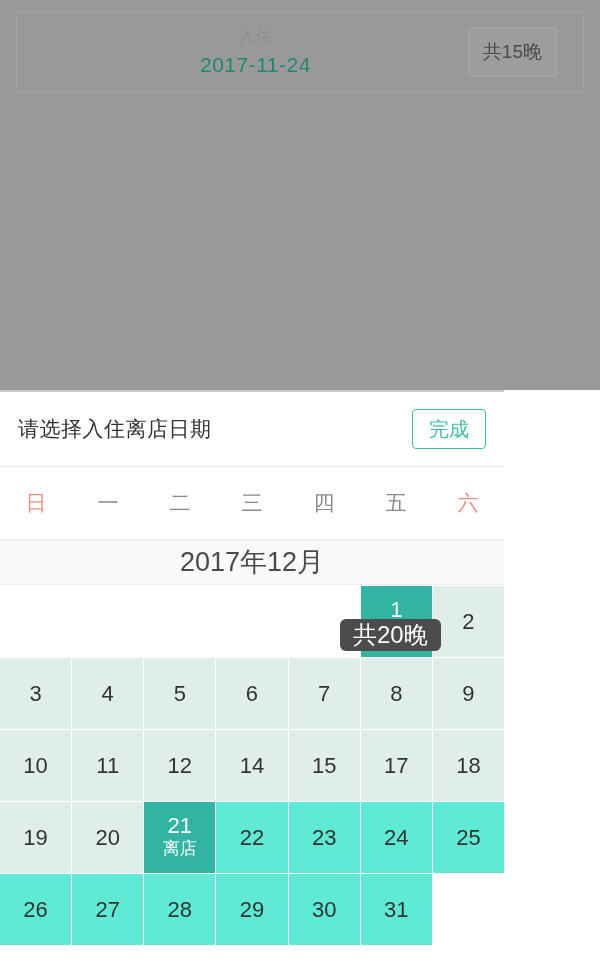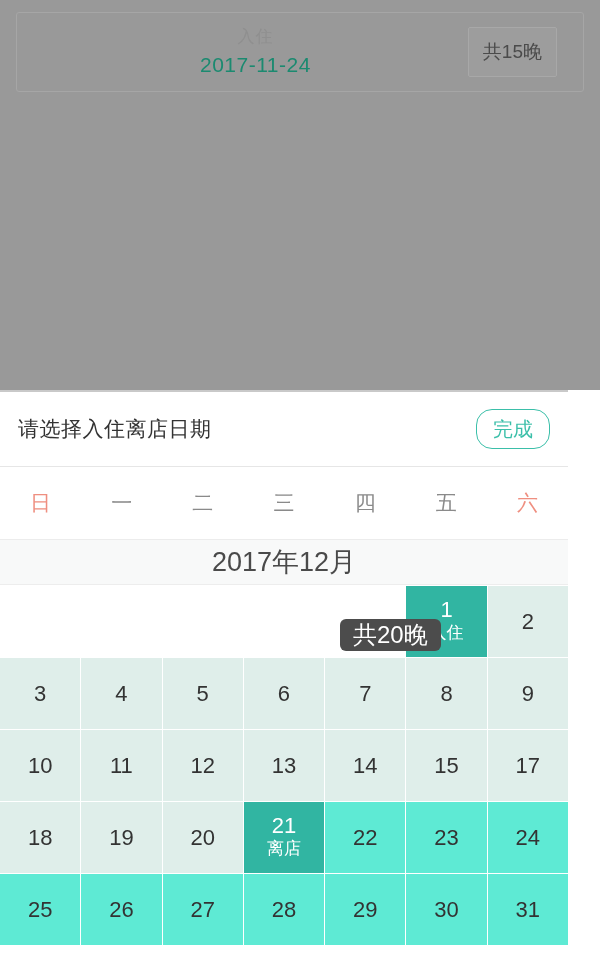--- a/index.html
+++ b/index.html
@@ -66,21 +66,21 @@
     font-size: 19px;
     color: #4b4b4b;
     line-height: 24px;
   }
 
   
   #sheet {
     position: absolute;
     left: 0;
     top: 390px;
-    width: 568px;
+    width: 504px;
     height: 584px;
     background: #ffffff;
     border-top: 2px solid #c9c9c9;
     box-sizing: border-box;
     overflow: hidden;
   }
 
   #sheet-header {
     height: 75px;
     box-sizing: border-box;
@@ -92,21 +92,21 @@
   }
   #sheet-title {
     font-size: 21px;
     color: #333333;
     letter-spacing: 0.5px;
   }
   #done-button {
     border: 1px solid #3bbfa9;
     color: #3bbfa9;
     background: #ffffff;
-    border-radius: 16px;
+    border-radius: 4px;
     font-size: 20px;
     padding: 7px 16px;
     line-height: 24px;
     font-family: inherit;
     cursor: pointer;
   }
 
   #weekday-row {
     height: 72px;
     display: flex;
@@ -260,23 +260,20 @@
       <div class="day-cell in-range">
         <div class="day-num">10</div>
       </div>
       <div class="day-cell in-range">
         <div class="day-num">11</div>
       </div>
       <div class="day-cell in-range">
         <div class="day-num">12</div>
       </div>
       <div class="day-cell in-range">
-        <div class="day-num">13</div>
-      </div>
-      <div class="day-cell in-range">
         <div class="day-num">14</div>
       </div>
       <div class="day-cell in-range">
         <div class="day-num">15</div>
       </div>
       <div class="day-cell in-range">
         <div class="day-num">17</div>
       </div>
       <div class="day-cell in-range">
         <div class="day-num">18</div>

